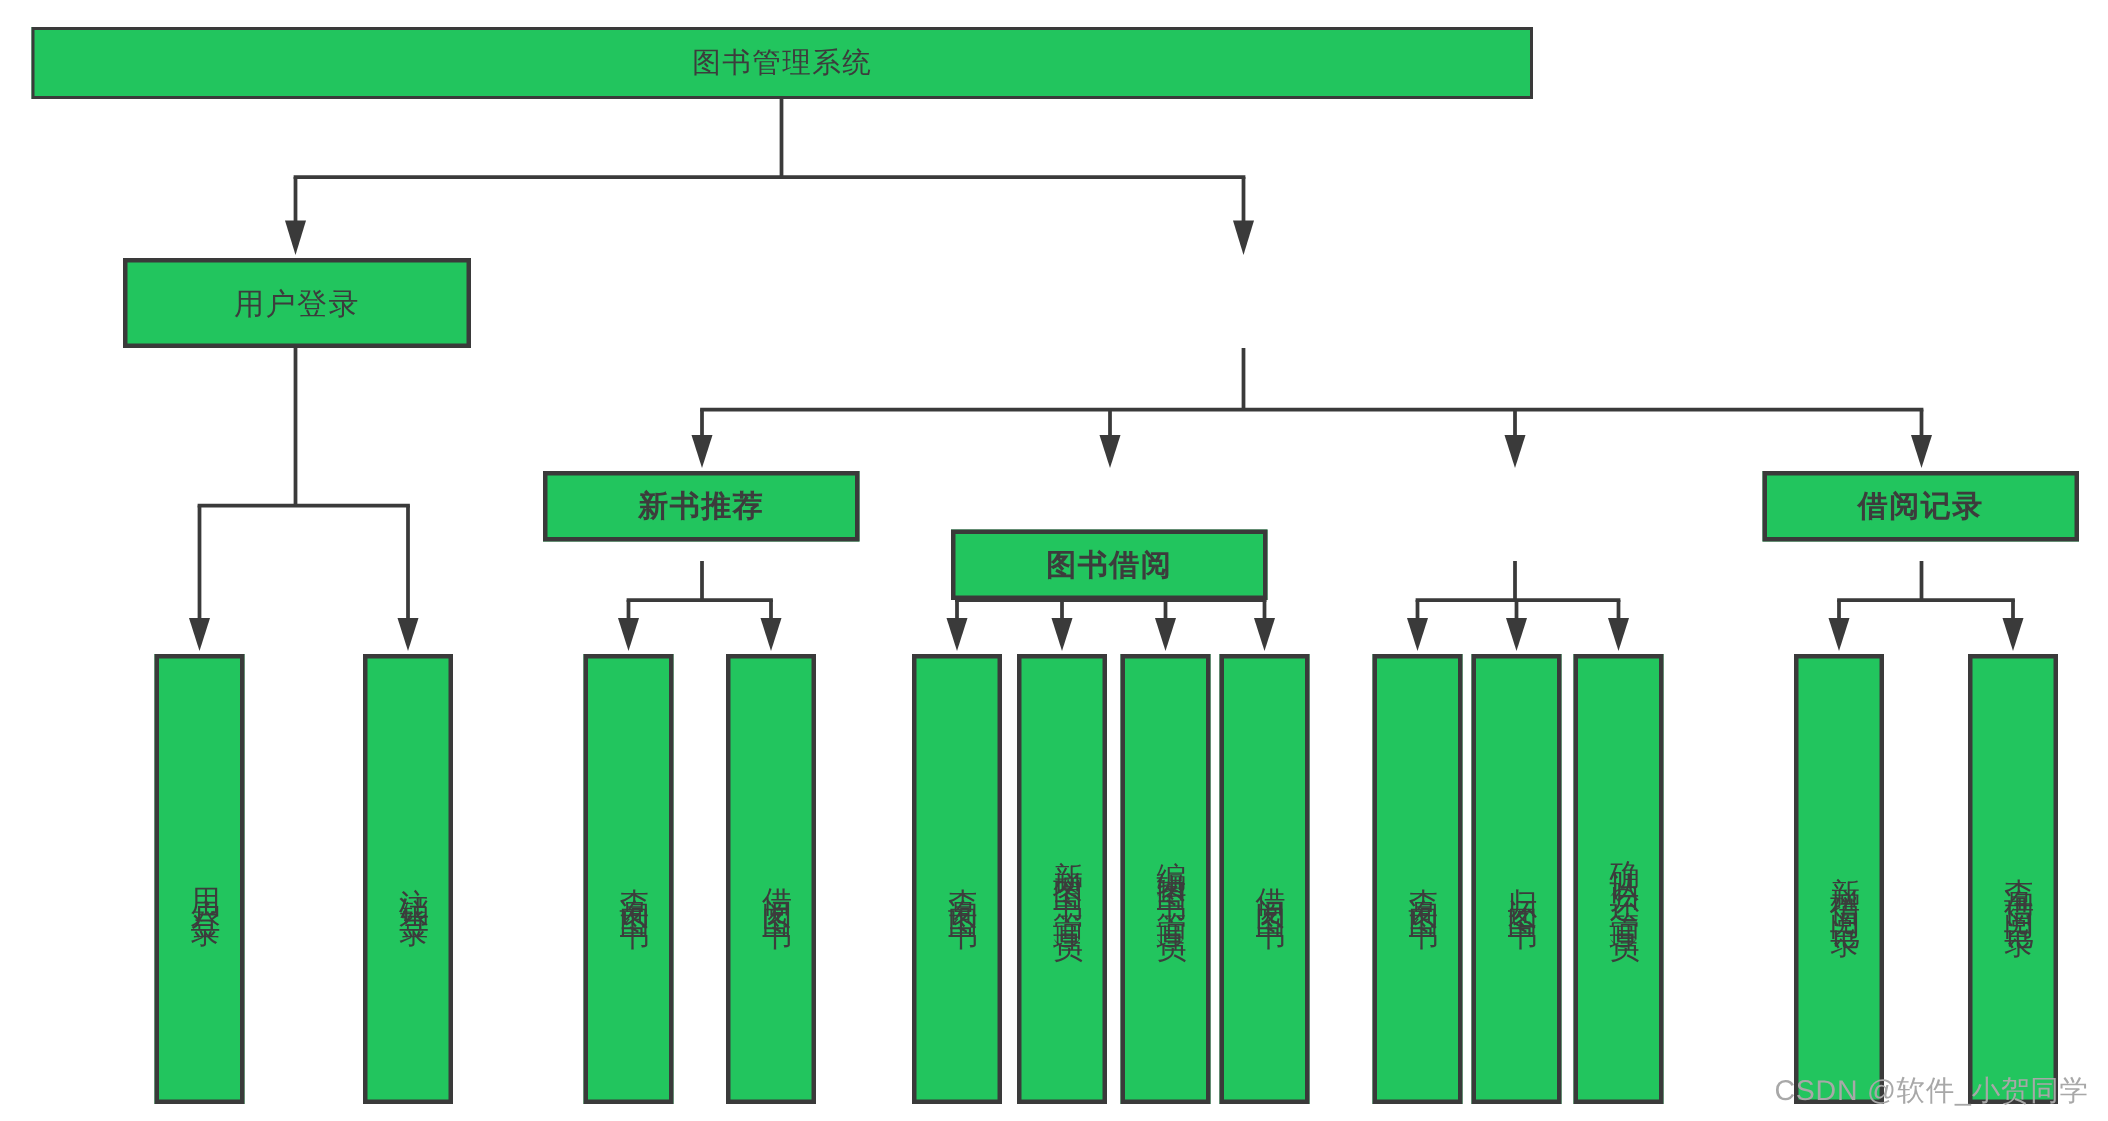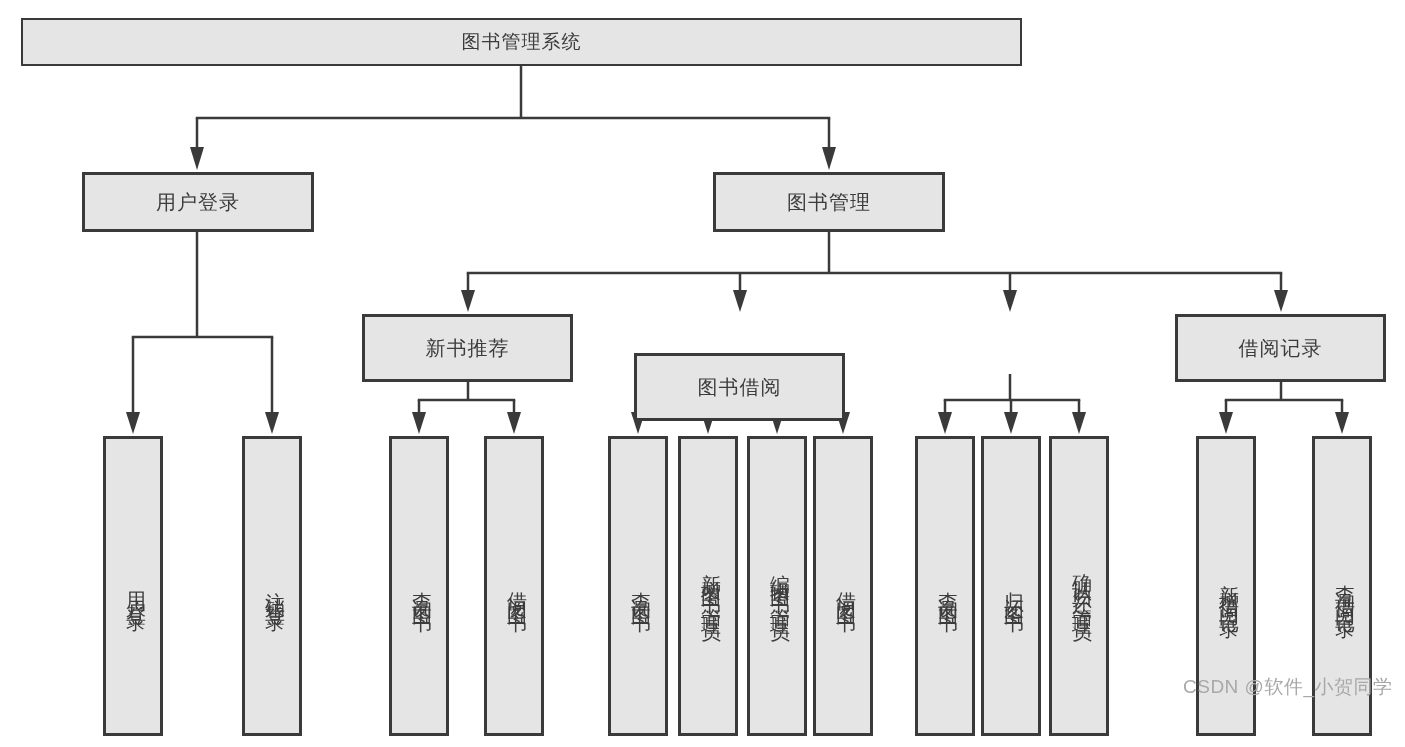--- a/index.html
+++ b/index.html
@@ -17,44 +17,45 @@
   }
   .connectors {
     position: absolute;
     left: 0;
     top: 0;
     pointer-events: none;
   }
   .node {
     position: absolute;
     box-sizing: border-box;
-    background: #e5e5e5;
+    background: #22c55e;
     border: 3px solid #3a3a3a;
     display: flex;
     align-items: center;
     justify-content: center;
     color: #3c3c3c;
   }
   .node.root {
     left: 21px; top: 18px; width: 1001px; height: 48px;
     border-width: 2px;
     font-size: 19px;
     letter-spacing: 1px;
   }
   .node.level {
     width: 232px; height: 60px; top: 172px;
     font-size: 20px;
     letter-spacing: 1px;
   }
   .node.l2-a { left: 82px; }
   .node.l2-b { left: 713px; }
   .node.level3 {
-    width: 211px; height: 68px; top: 314px;
+    width: 211px; height: 47px; top: 314px;
     font-size: 20px;
     letter-spacing: 1px;
+    font-weight: bold;
   }
   .node.l3-a { left: 362px; }
   .node.l3-b { left: 634px; margin-top: 39px; }
   .node.l3-c { left: 904px; }
   .node.l3-d { left: 1175px; }
   .node.leaf {
     width: 60px; height: 300px; top: 436px;
     font-size: 20px;
   }
   .leaf .vtext {
@@ -62,21 +63,21 @@
     text-orientation: mixed;
     letter-spacing: 7px;
     line-height: 1;
     white-space: nowrap;
     padding-left: 7px; 
     padding-top: 7px;
   }
   .watermark {
     position: absolute;
     left: 1183px;
-    top: 674px;
+    top: 714px;
     font-size: 19px;
     color: #a8a8a8;
     white-space: nowrap;
     z-index: 5;
     letter-spacing: 0.5px;
   }
 </style>
 </head>
 <body>
 
@@ -155,23 +156,20 @@
     </g>
   </svg>
 
   <div class="node root">
     <span>图书管理系统</span>
   </div>
 
   <div class="node level l2-a">
     <span>用户登录</span>
   </div>
-  <div class="node level l2-b">
-    <span>图书管理</span>
-  </div>
 
   <div class="node level3 l3-a">
     <span>新书推荐</span>
   </div>
   <div class="node level3 l3-b">
     <span>图书借阅</span>
   </div>
   <div class="node level3 l3-d">
     <span>借阅记录</span>
   </div>

